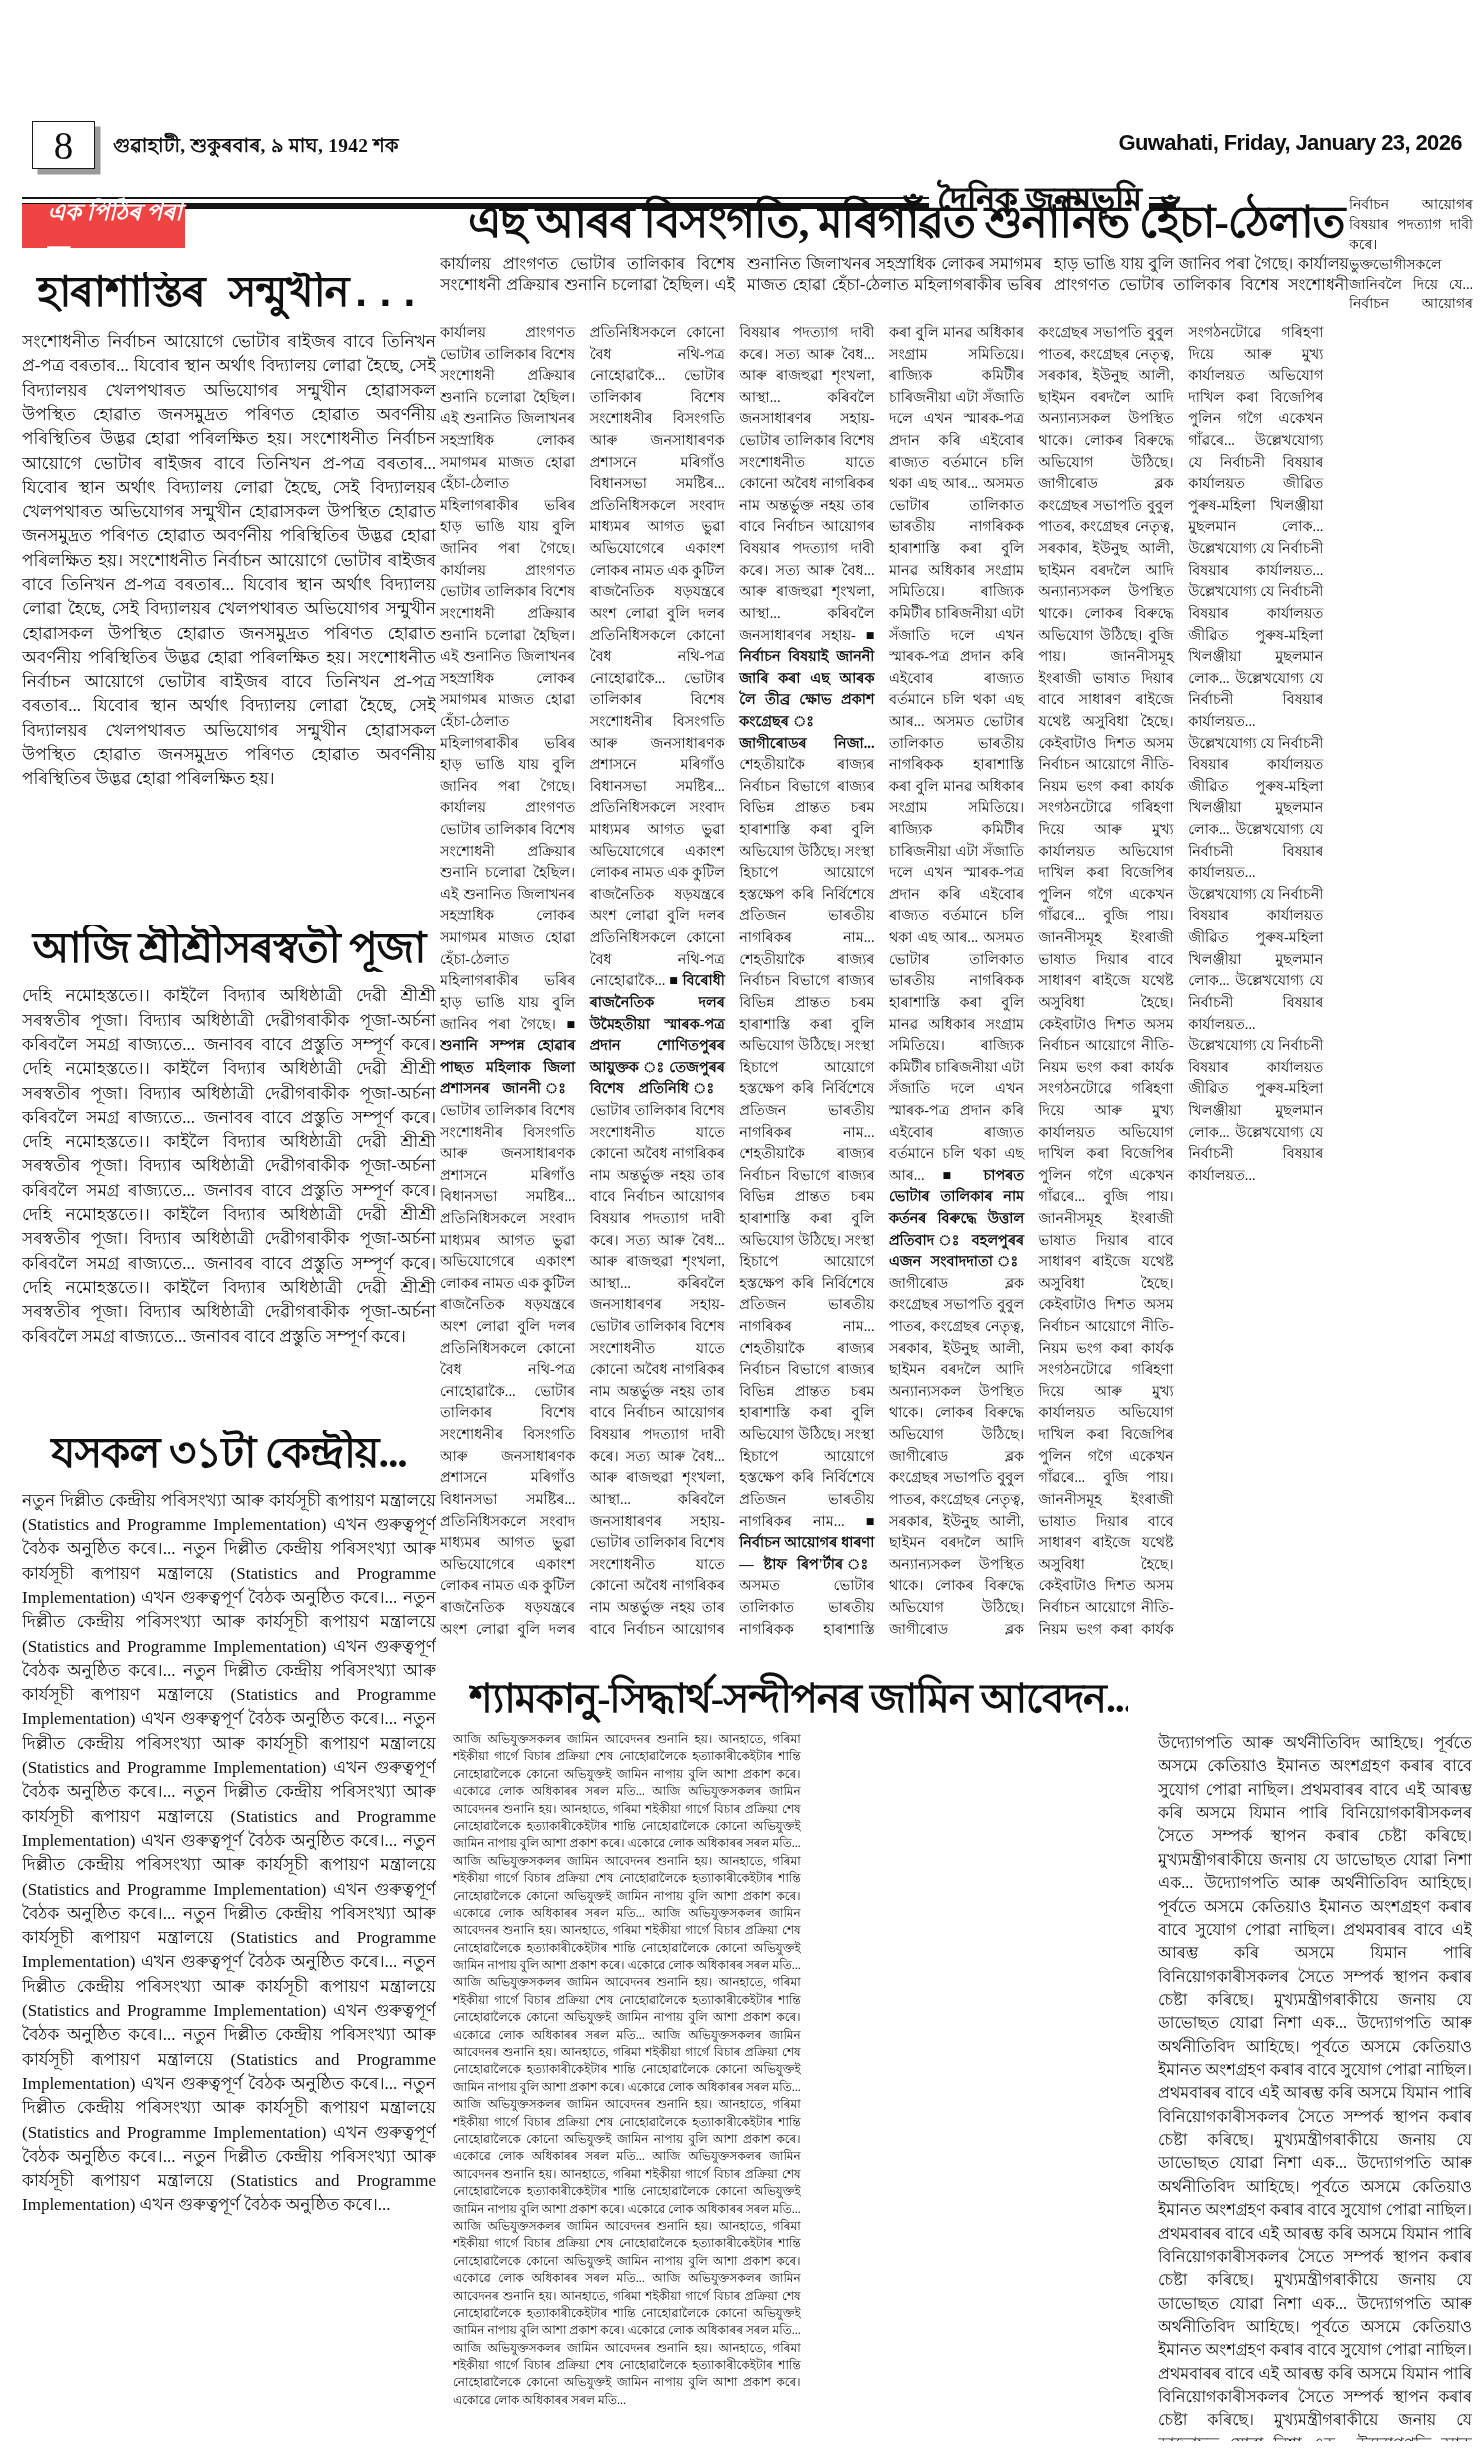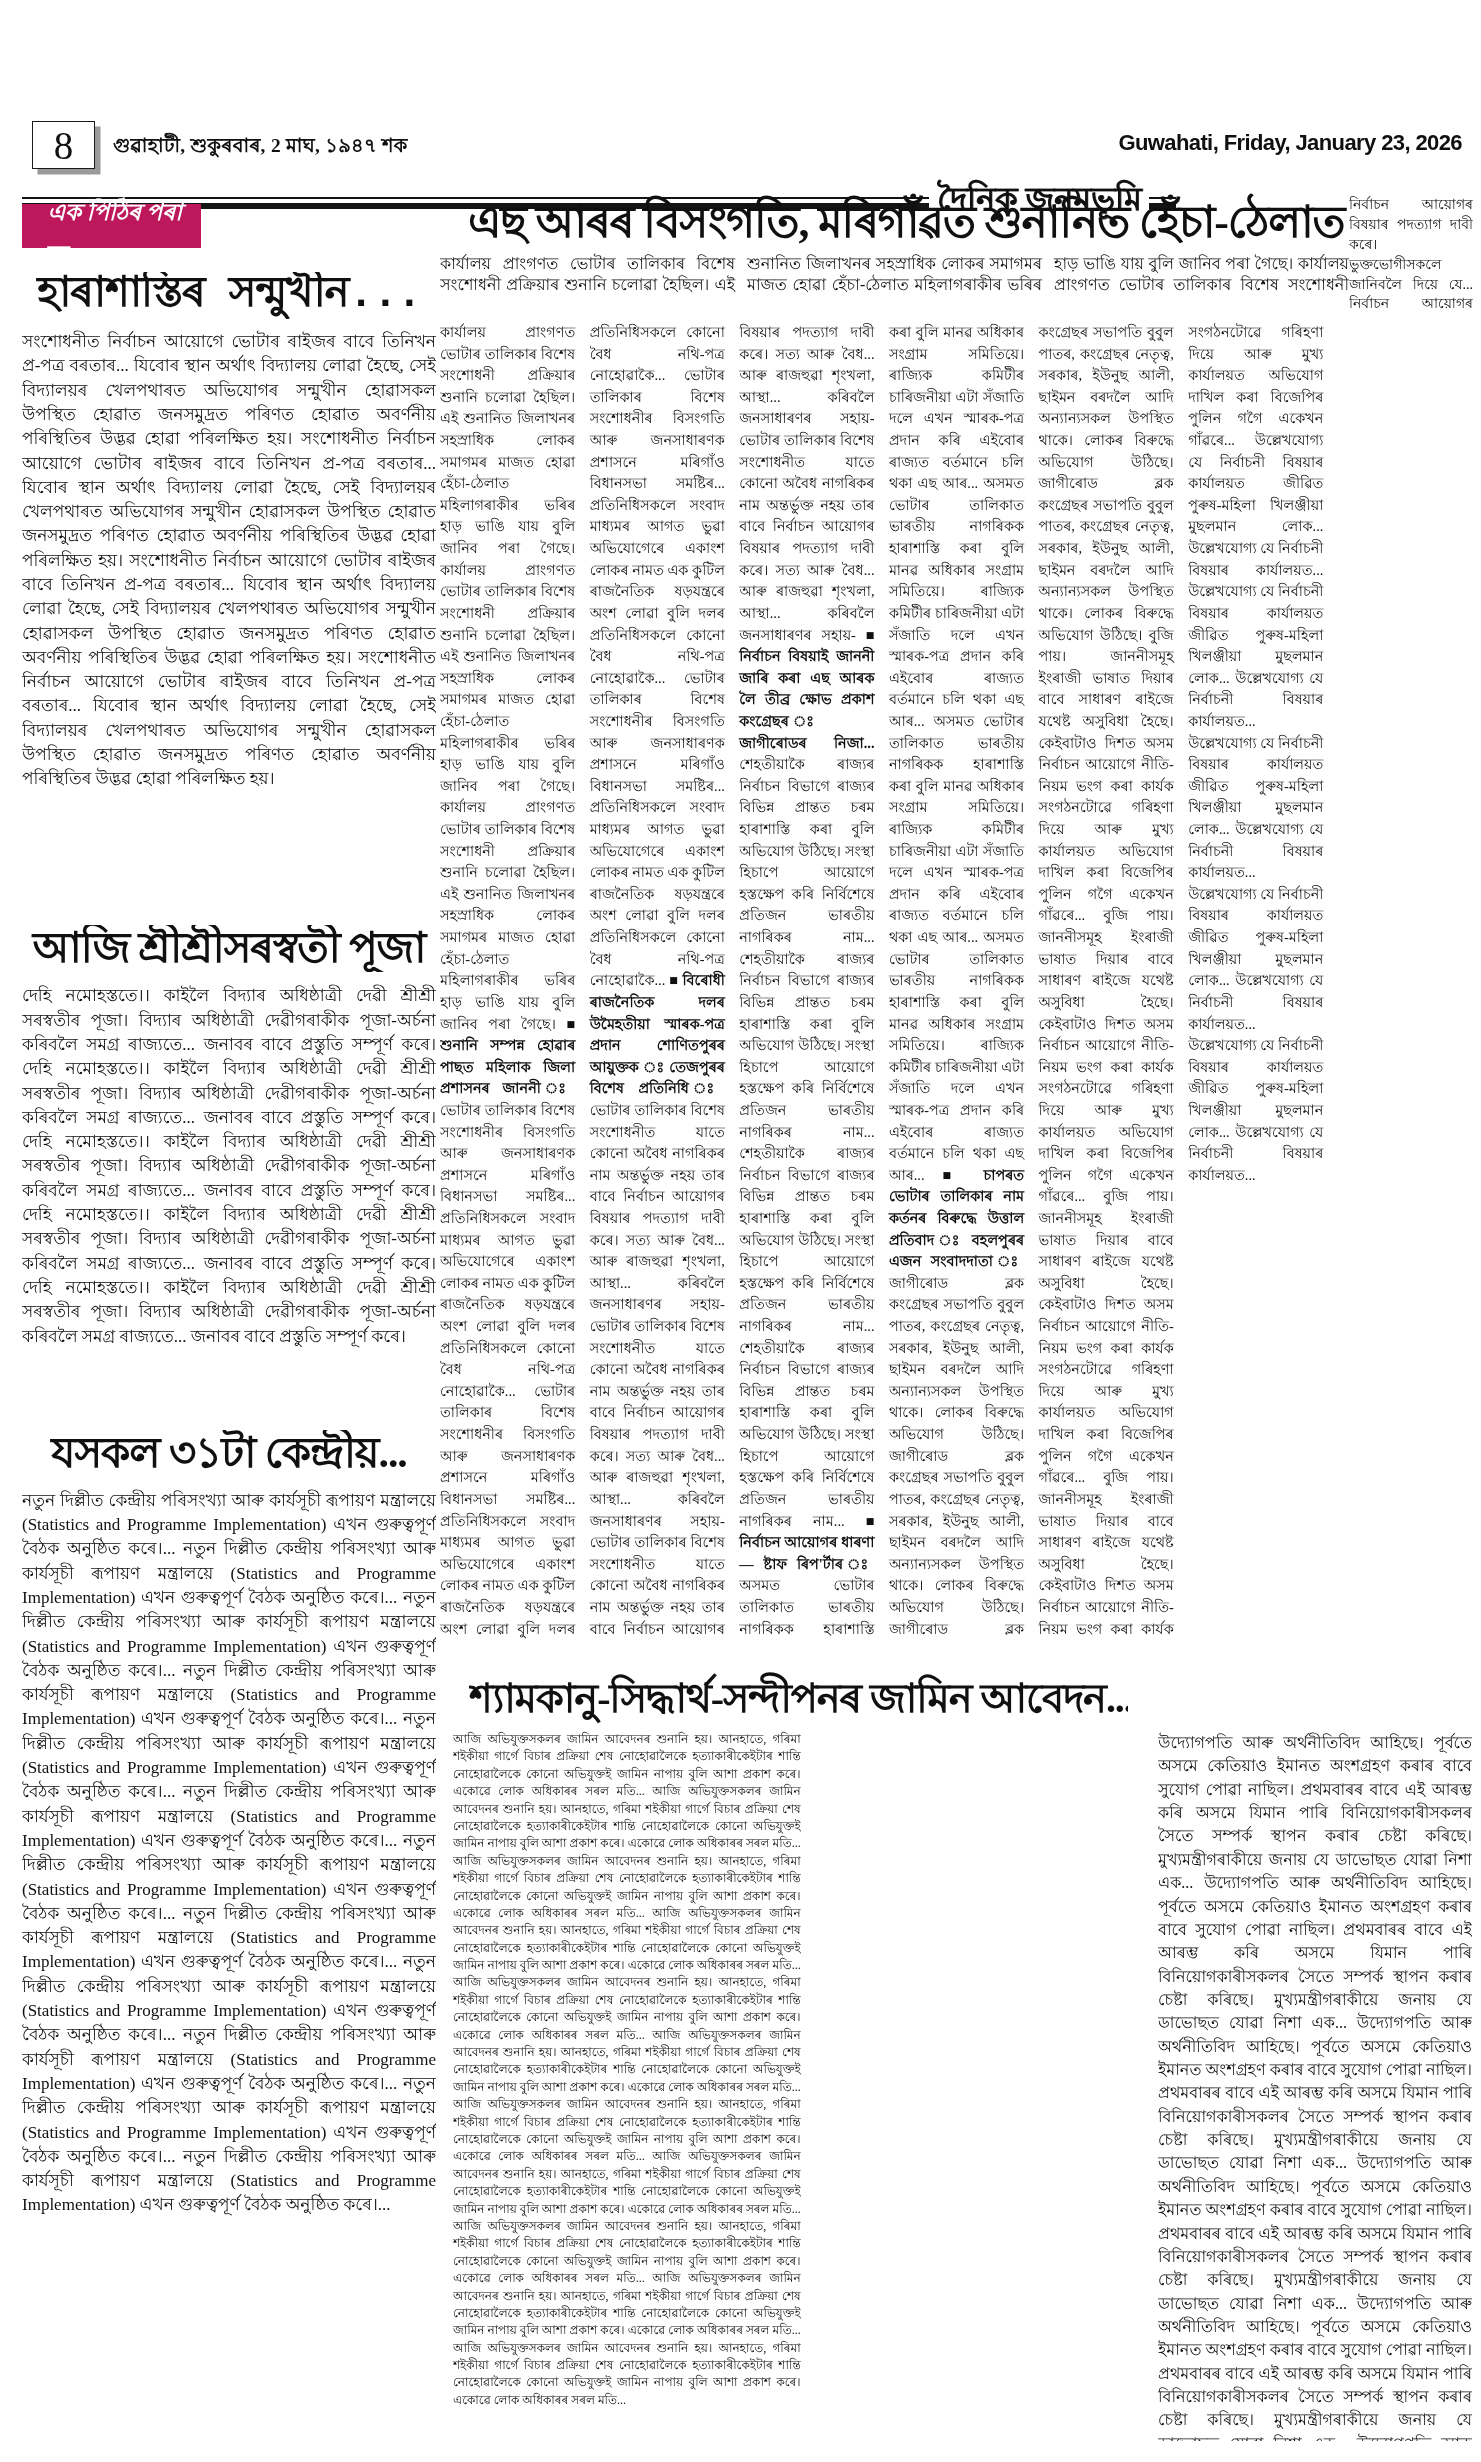--- a/index.html
+++ b/index.html
@@ -22,21 +22,21 @@
   .masthead{padding:0 7.7px;font-size:32px;font-weight:700;white-space:nowrap;
     transform:translateY(-2.2px);text-shadow:0.6px 0.6px 0 #555;}
 
   
   .just{text-align:justify;overflow:hidden;}
   .seg{ }
   .seg.subhead{font-weight:700;}
 
   
   .left-rail{left:22px;top:204px;width:414px;}
-  .kicker-box{width:179px;height:44px;background:#be185d;color:#fff;
+  .kicker-box{width:163px;height:44px;background:#ef4444;color:#fff;
     display:flex;align-items:center;padding-left:25.5px;box-sizing:border-box;
     font-style:italic;font-size:23px;font-weight:600;}
   .rail-head{font-size:42px;font-weight:700;text-align:center;line-height:1.12;
     letter-spacing:-1.1px;white-space:nowrap;overflow:hidden;}
   .rail-head.h1{margin-top:24px;font-family:Liberation Mono, monospace;}
   .rail-body{font-size:17px;line-height:1.43;text-align:justify;overflow:hidden;}
   .rail-body.b1{height:582px;margin-top:11px;}
   .rail-body.b2{height:431px;margin-top:12px;}
   .rail-body.b3{height:889px;margin-top:12px;}
   .rail-head.h2{margin-top:13.3px;text-align:center;}
@@ -68,21 +68,21 @@
     font-size:16px;line-height:1.46;}
 </style>
 </head>
 <body>
 
 <div class="page">
 
   <div class="abs pagenum-box">
     <span>8</span>
   </div>
-  <div class="abs date-as">গুৱাহাটী, শুকুৰবাৰ, 2 মাঘ, ১৯৪৭ শক</div>
+  <div class="abs date-as">গুৱাহাটী, শুকুৰবাৰ, ৯ মাঘ, 1942 শক</div>
   <div class="abs date-en">Guwahati, Friday, January 23, 2026</div>
 
   <div class="abs rule-row">
     <div class="dbl-rule rule-long"></div>
     <div class="masthead">দৈনিক জনমভূমি</div>
     <div class="dbl-rule rule-stub"></div>
   </div>
 
   <div class="abs left-rail">
     <div class="kicker-box">

